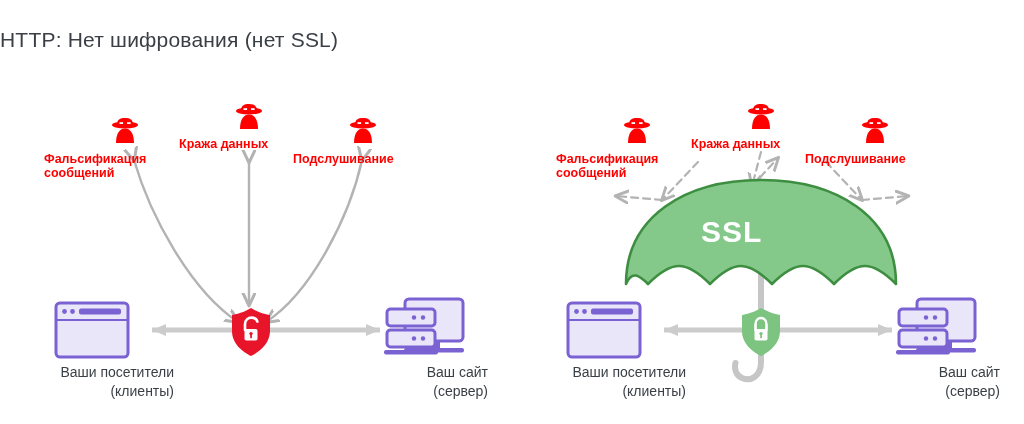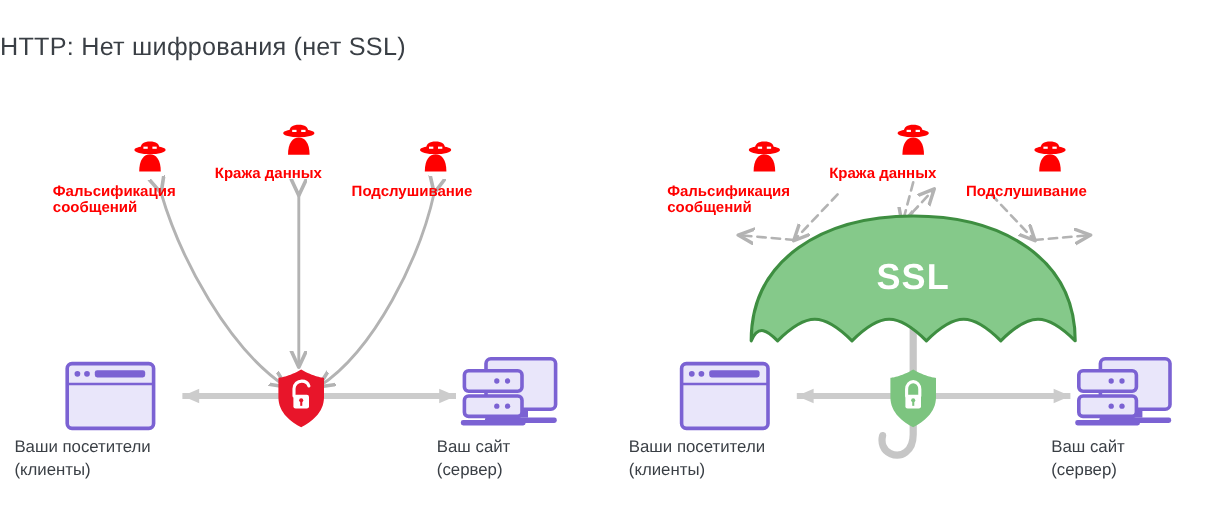--- a/index.html
+++ b/index.html
@@ -44,32 +44,32 @@
     font-weight:700;
     text-align:left;
     line-height:14px;
     white-space:nowrap;
   }
 
   .node-label{
     position:absolute;
     color:#3a3f45;
     font-size:14px;
-    text-align:left;
+    text-align:right;
     line-height:19px;
     white-space:nowrap;
   }
 
   .ssl-word{
     position:absolute;
     color:#ffffff;
     font-size:30px;
     font-weight:700;
     letter-spacing:1px;
-    text-align:center;
+    text-align:left;
     white-space:nowrap;
   }
 </style>
 </head>
 <body>
 
 <div class="panel panel-left">
 
   <div class="panel-title">HTTP: Нет шифрования (нет SSL)</div>
 

